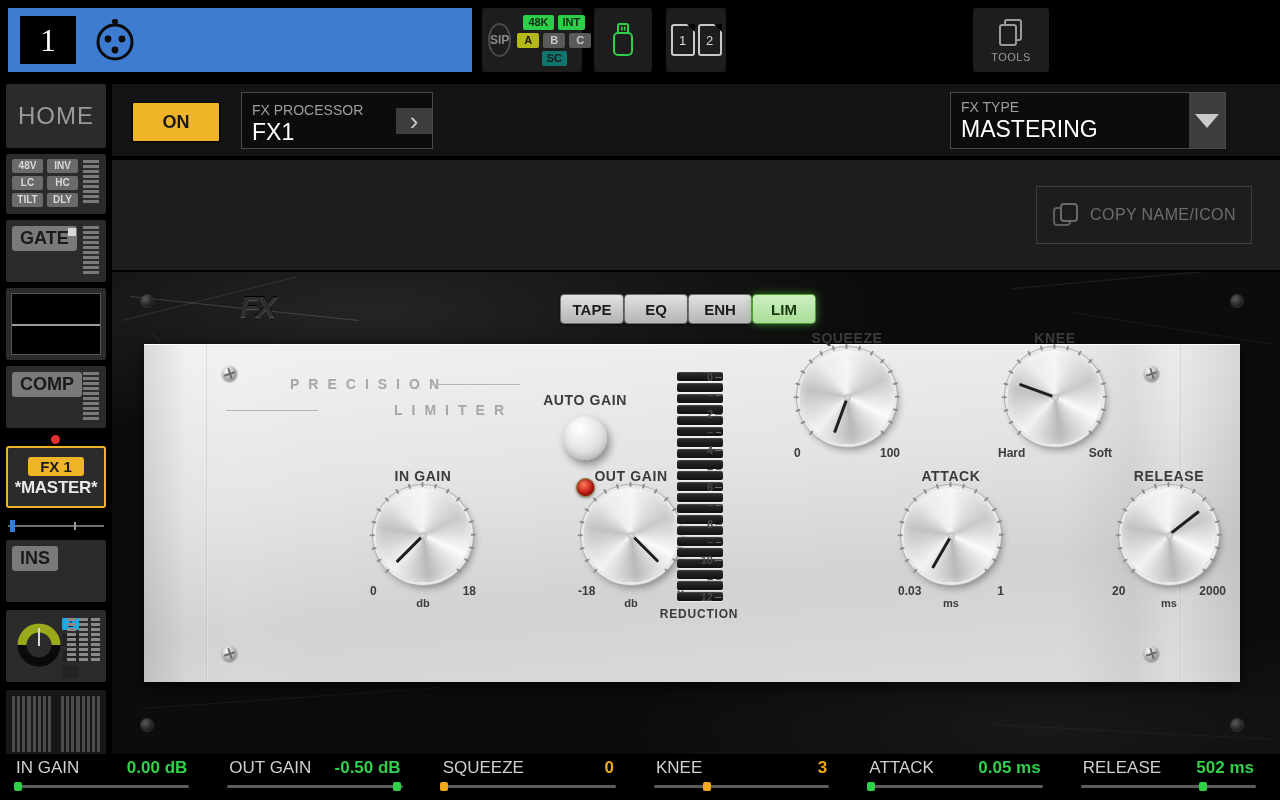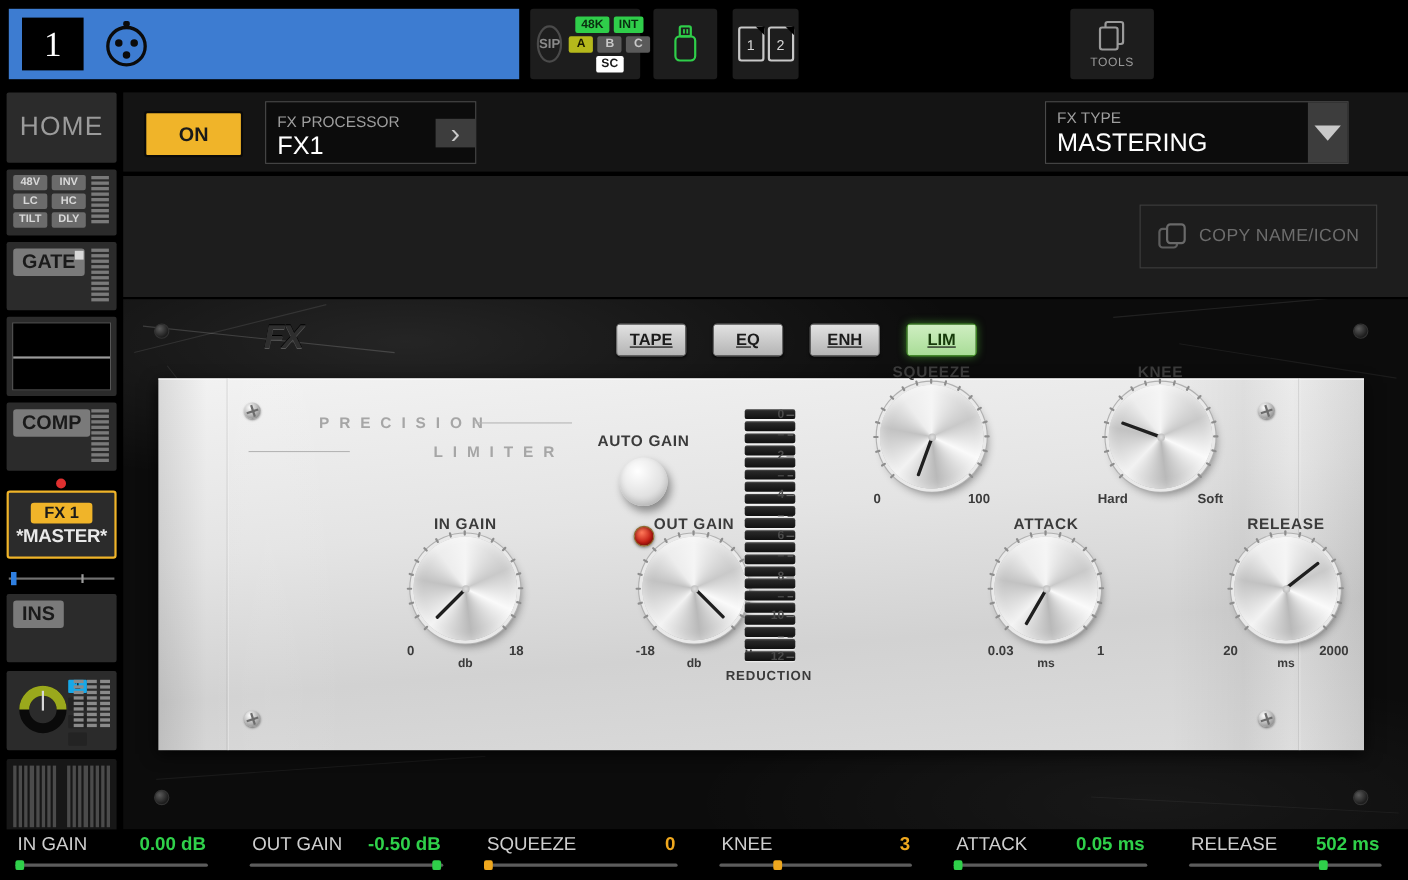--- a/index.html
+++ b/index.html
@@ -39,21 +39,21 @@
   }
   .pill-grid { display: flex; flex-direction: column; gap: 3px; margin-left: 6px; align-items: center; }
   .pill-row { display: flex; gap: 4px; justify-content: center; }
   .pill {
     font-size: 11px; font-weight: bold; border-radius: 2px;
     padding: 1px 5px; min-width: 22px; text-align: center; line-height: 13px;
   }
   .pill.green { background: #2fce4a; color: #0a2d10; }
   .pill.olive { background: #b5b81b; color: #1a1a00; }
   .pill.grey  { background: #5a5a5a; color: #c8c8c8; }
-  .pill.greyw { background: #ffffff; color: #1a1a1a; }
+  .pill.greyw { background: #0f766e; color: #1a1a1a; }
 
   #usbBlock { left: 594px; width: 58px; height: 64px; justify-content: center; }
   #cardBlock { left: 666px; width: 60px; height: 64px; justify-content: center; gap: 3px; }
   .card {
     width: 24px; height: 32px; border: 2px solid #c8c8c8; border-radius: 3px;
     color: #d6d6d6; font-size: 13px; display: flex; align-items: center; justify-content: center;
     position: relative;
   }
   .card::after {
     content: ""; position: absolute; top: -2px; right: -2px;
@@ -184,21 +184,21 @@
   .screw-dark {
     position: absolute; width: 14px; height: 14px; border-radius: 50%;
     background: radial-gradient(circle at 35% 32%, #5a5a5a, #1d1d1d 70%);
     border: 1px solid #333;
   }
   .fx-logo {
     position: absolute; left: 128px; top: 18px; color: #2e2e2e; font-size: 30px;
     font-weight: bold; font-style: italic; letter-spacing: -2px;
     text-shadow: 0 1px 0 #565656, 0 -1px 0 #000;
   }
-  .tabs { position: absolute; left: 448px; top: 22px; display: flex; gap: 24px; text-decoration: underline; }
+  .tabs { position: absolute; left: 448px; top: 22px; display: flex; gap: 0; }
   .tab {
     width: 64px; height: 30px; border-radius: 4px; border: 1px solid #6d6d6d;
     background: linear-gradient(#e2e2e2, #b4b4b4);
     color: #1c1c1c; font-size: 15px; font-weight: bold;
     display: flex; align-items: center; justify-content: center;
     box-shadow: 0 1px 2px rgba(0,0,0,.6);
   }
   .tab.active {
     background: linear-gradient(#cfeec2, #a9dd97);
     border-color: #4ba02c; color: #163a0a;

